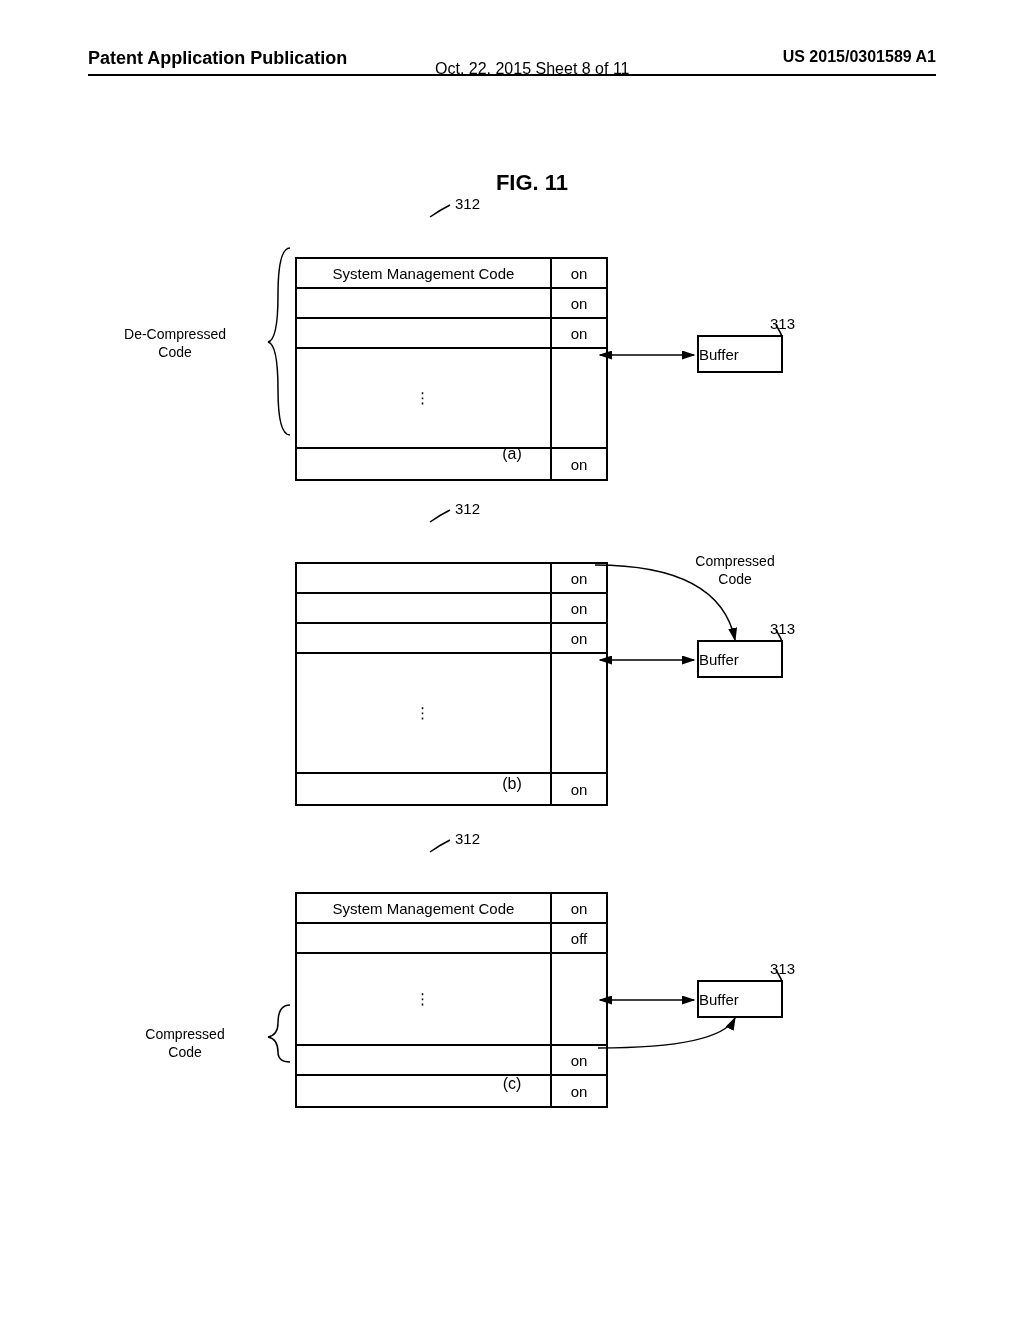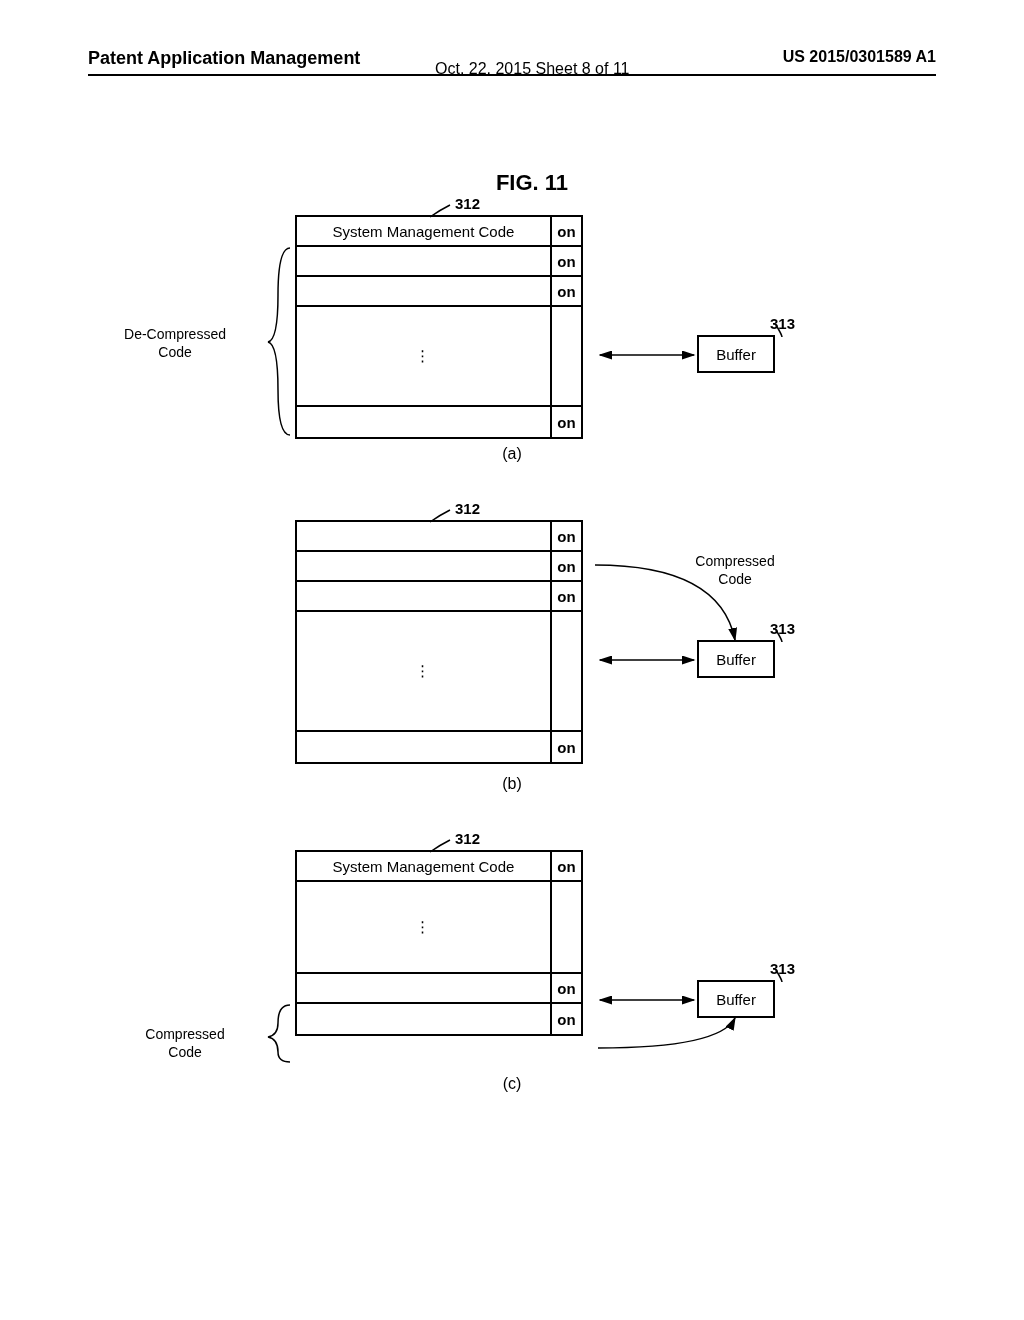--- a/index.html
+++ b/index.html
@@ -59,59 +59,57 @@
     margin-left: 20px;
   }
   .subfig {
     position: absolute;
     width: 1024px;
   }
   .table {
     position: absolute;
     left: 295px;
     border: 2px solid #000;
+    margin-top: 42px;
   }
   .trow { display: flex; }
   .tcell-main {
     width: 255px;
     border-right: 2px solid #000;
     border-bottom: 2px solid #000;
     display: flex;
     align-items: center;
     justify-content: center;
     font-size: 15px;
   }
   .tcell-stat {
-    width: 29px;
+    width: 54px;
     border-bottom: 2px solid #000;
     display: flex;
     align-items: center;
     justify-content: center;
     font-size: 15px;
-    font-weight: bold;
   }
   .trow:last-child .tcell-main, .trow:last-child .tcell-stat { border-bottom: none; }
   .h30 { height: 30px; }
   .h100 { height: 100px; }
   .h92 { height: 92px; }
   .h120 { height: 120px; }
   .vdots { letter-spacing: 2px; }
   .callout {
     position: absolute;
     font-size: 15px;
-    font-weight: bold;
   }
   .buffer-box {
     position: absolute;
     border: 2px solid #000;
-    width: 78px;
+    width: 86px;
     height: 38px;
     display: flex;
     align-items: center;
-    justify-content: center;
     font-size: 15px;
   }
   .sublabel {
     position: absolute;
     width: 100%;
     text-align: center;
     font-size: 16px;
   }
   svg.overlay {
     position: absolute;
@@ -123,21 +121,21 @@
     position: absolute;
     font-size: 14px;
     text-align: center;
     line-height: 1.3;
   }
 </style>
 </head>
 <body>
 
 <div class="header">
-  <div class="hdr-left">Patent Application Management</div>
+  <div class="hdr-left">Patent Application Publication</div>
   <div class="hdr-center">Oct. 22, 2015  Sheet 8 of 11</div>
   <div class="hdr-right">US 2015/0301589 A1</div>
   <div class="header-line"></div>
 </div>
 
 <div class="fig-title">FIG.  11</div>
 
 <div class="subfig" style="top:195px; height:330px;">
   <div class="callout" style="left:455px; top:0;">312</div>
   <div class="table" style="top:20px;">
@@ -231,20 +229,24 @@
 </div>
 
 <div class="subfig" style="top:830px; height:350px;">
   <div class="callout" style="left:455px; top:0;">312</div>
   <div class="table" style="top:20px;">
     <div class="trow">
       <div class="tcell-main h30">System Management Code</div>
       <div class="tcell-stat h30">on</div>
     </div>
     <div class="trow">
+      <div class="tcell-main h30"></div>
+      <div class="tcell-stat h30">off</div>
+    </div>
+    <div class="trow">
       <div class="tcell-main h92 vdots">⋮</div>
       <div class="tcell-stat h92"></div>
     </div>
     <div class="trow">
       <div class="tcell-main h30"></div>
       <div class="tcell-stat h30">on</div>
     </div>
     <div class="trow">
       <div class="tcell-main h30"></div>
       <div class="tcell-stat h30">on</div>

